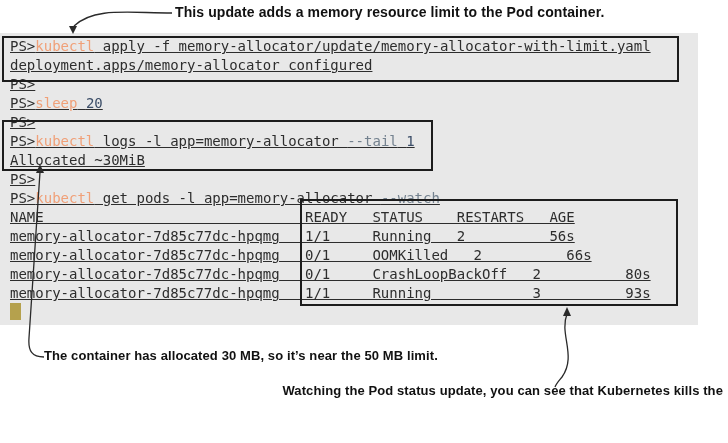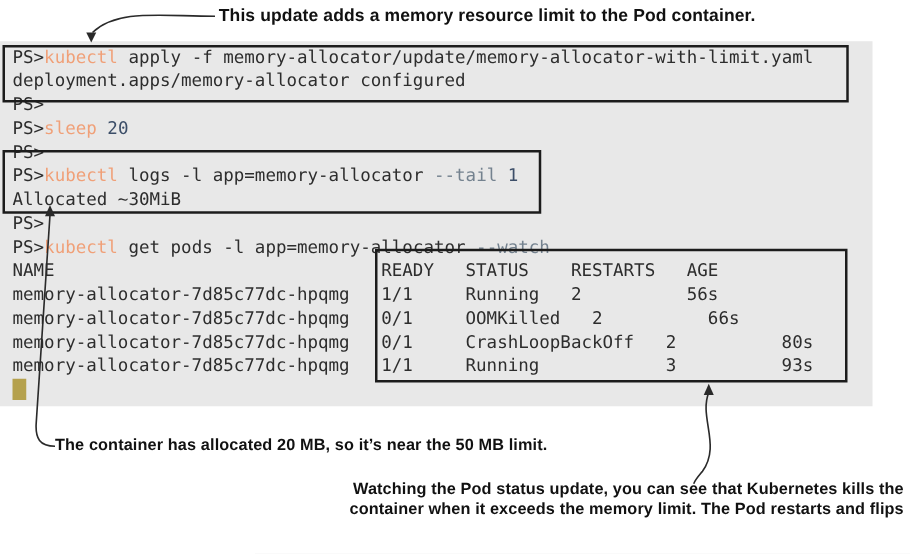--- a/index.html
+++ b/index.html
@@ -10,20 +10,21 @@
   
   .terminal{
     position:absolute;left:0;top:33px;width:698px;height:292px;
     background:var(--t-bg,#e8e8e8);
   }
   .term-lines{
     position:absolute;left:10px;top:4px;right:4px;
     font-family:"DejaVu Sans Mono","Liberation Mono",monospace;
     font-size:14px;line-height:19px;color:var(--t-fg,#2d2d2d);
     white-space:pre;
+    text-decoration:underline;
   }
   .tline{height:19px;}
   .seg-fg{color:var(--t-fg,#2d2d2d);}
   .seg-cmd{color:var(--t-cmd,#f0a078);}
   .seg-flag{color:var(--t-flag,#74828f);}
   .seg-num{color:var(--t-num,#3c4e68);}
   .hl-box{
     position:absolute;border:2px solid var(--t-box,#1c1c1c);
     box-sizing:border-box;pointer-events:none;background:transparent;
   }
@@ -52,25 +53,24 @@
 <div class="terminal">
   <div class="term-lines" id="terminal-lines"><div class="tline"><span class="seg-fg">PS&gt;</span><span class="seg-cmd">kubectl</span><span class="seg-fg"> apply -f memory-allocator/update/memory-allocator-with-limit.yaml</span></div><div class="tline"><span class="seg-fg">deployment.apps/memory-allocator configured</span></div><div class="tline"><span class="seg-fg">PS&gt;</span></div><div class="tline"><span class="seg-fg">PS&gt;</span><span class="seg-cmd">sleep</span><span class="seg-fg"> </span><span class="seg-num">20</span></div><div class="tline"><span class="seg-fg">PS&gt;</span></div><div class="tline"><span class="seg-fg">PS&gt;</span><span class="seg-cmd">kubectl</span><span class="seg-fg"> logs -l app=memory-allocator </span><span class="seg-flag">--tail</span><span class="seg-fg"> </span><span class="seg-num">1</span></div><div class="tline"><span class="seg-fg">Allocated ~30MiB</span></div><div class="tline"><span class="seg-fg">PS&gt;</span></div><div class="tline"><span class="seg-fg">PS&gt;</span><span class="seg-cmd">kubectl</span><span class="seg-fg"> get pods -l app=memory-allocator </span><span class="seg-flag">--watch</span></div><div class="tline"><span class="seg-fg">NAME                               READY   STATUS    RESTARTS   AGE</span></div><div class="tline"><span class="seg-fg">memory-allocator-7d85c77dc-hpqmg   1/1     Running   2          56s</span></div><div class="tline"><span class="seg-fg">memory-allocator-7d85c77dc-hpqmg   0/1     OOMKilled   2          66s</span></div><div class="tline"><span class="seg-fg">memory-allocator-7d85c77dc-hpqmg   0/1     CrashLoopBackOff   2          80s</span></div><div class="tline"><span class="seg-fg">memory-allocator-7d85c77dc-hpqmg   1/1     Running            3          93s</span></div><div class="tline"></div></div>
   <div class="hl-box" id="box-apply"></div>
   <div class="hl-box" id="box-logs"></div>
   <div class="hl-box" id="box-status"></div>
   <div class="cursor" id="term-cursor" style="display: block;"></div>
 </div>
 
 <div class="ann" id="ann-top">This update adds a memory resource limit to the Pod container.</div>
 
-<div class="ann" id="ann-memory">The container has allocated 20 MB, so it’s near the 50 MB limit.</div>
+<div class="ann" id="ann-memory">The container has allocated 30 MB, so it’s near the 50 MB limit.</div>
 
 <div class="ann" id="ann-watch">
   <div>Watching the Pod status update, you can see that Kubernetes kills the</div>
-  <div>container when it exceeds the memory limit. The Pod restarts and flips</div>
 </div>
 
 <svg id="arrows" viewBox="0 0 728 443" xmlns="http://www.w3.org/2000/svg">
   <g fill="none" stroke="#2a2a2a" stroke-width="1.3">
     <path d="M 172 13 C 128 13, 94 7, 74 26"></path>
     <polygon points="73,34 69,26 77,26" fill="#2a2a2a" stroke="none"></polygon>
   </g>
   <g fill="none" stroke="#2a2a2a" stroke-width="1.3">
     <path d="M 40 172 L 29 338 C 28 351, 32 357, 44 357"></path>
     <polygon points="40,164 36,173 44,173" fill="#2a2a2a" stroke="none"></polygon>

